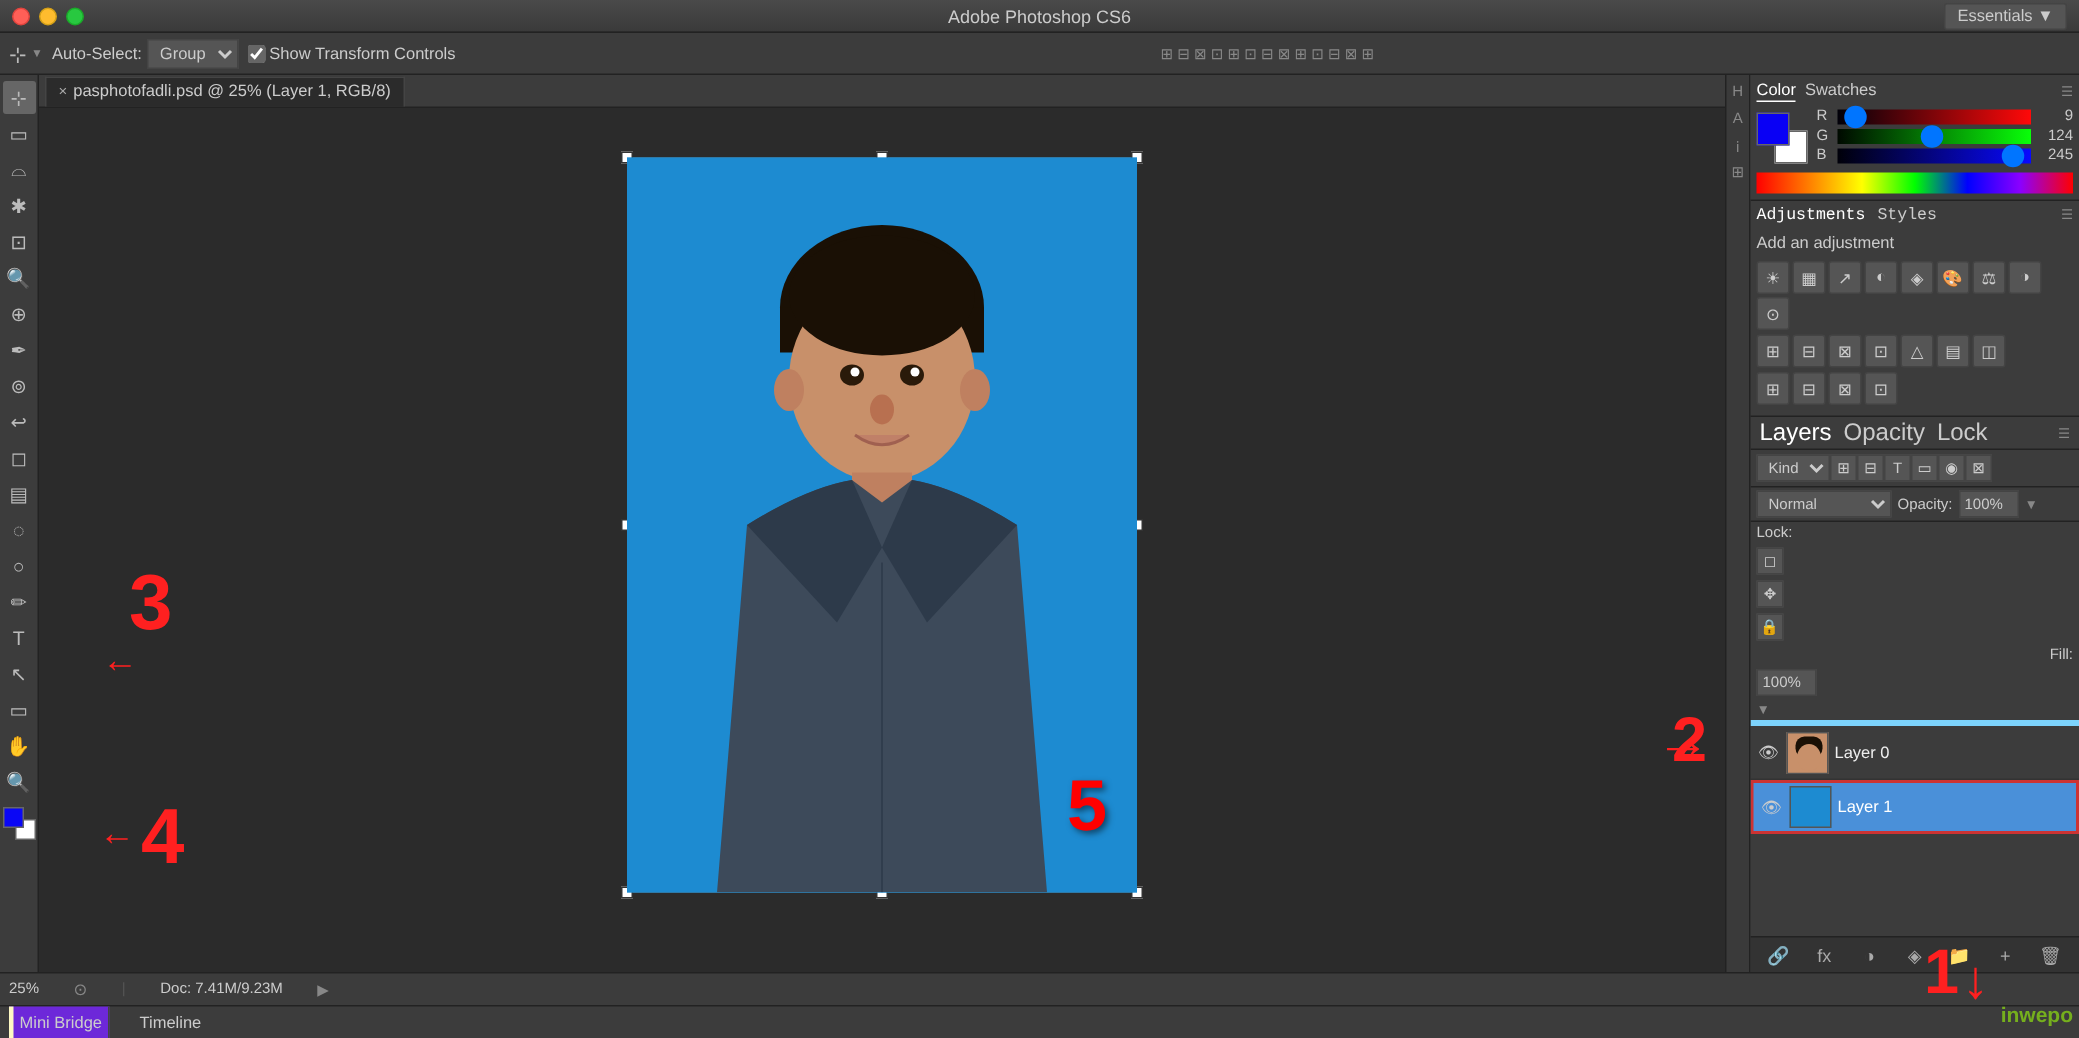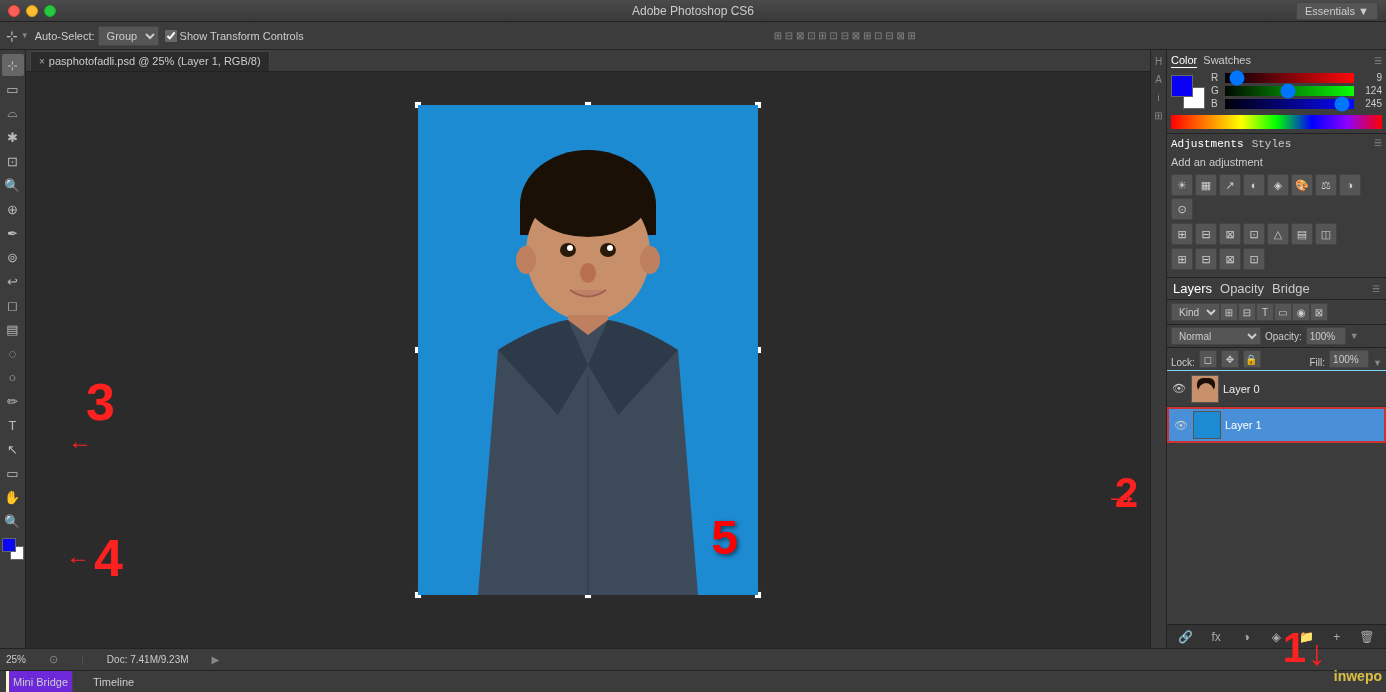--- a/index.html
+++ b/index.html
@@ -366,21 +366,21 @@
       justify-content: space-between;
       padding: 3px 6px;
       border-bottom: 1px solid #222;
       height: 22px;
     }
     .layers-tabs {
       display: flex;
       gap: 8px;
     }
     .layers-tab {
-      font-size: 13px;
+      font-size: 16px;
       color: #ccc;
       cursor: pointer;
     }
     .layers-tab.active { color: #fff; }
     #layers-controls {
       display: flex;
       align-items: center;
       gap: 0;
       padding: 3px 4px;
       border-bottom: 1px solid #222;
@@ -428,26 +428,27 @@
       font-size: 10px;
       color: #ccc;
       background: #555;
       border: 1px solid #444;
       width: 40px;
       padding: 1px 3px;
       height: 18px;
     }
     #layers-lock {
       display: flex;
-      align-items: flex-end;
+      align-items: flex-start;
       gap: 4px;
       padding: 2px 4px;
-      border-bottom: 1px solid #7dd3fc;
-      font-size: 10px;
-      color: #ccc;
+      border-bottom: 4px solid #7dd3fc;
+      font-size: 10px;
+      color: #ccc;
+      flex-direction: column;
     }
     .lock-icon {
       width: 18px; height: 18px;
       background: #555;
       border: 1px solid #444;
       display: flex;
       align-items: center;
       justify-content: center;
       cursor: pointer;
       font-size: 10px;
@@ -873,21 +874,21 @@
         <div class="adj-icon">⊠</div>
         <div class="adj-icon">⊡</div>
       </div>
     </div>
 
     <div id="layers-panel">
       <div id="layers-panel-header">
         <div class="layers-tabs">
           <span class="layers-tab active">Layers</span>
           <span class="layers-tab">Opacity</span>
-          <span class="layers-tab">Bridge</span>
+          <span class="layers-tab">Lock</span>
         </div>
         <span style="font-size:9px;color:#888;">☰</span>
       </div>
       <div id="layers-controls">
         <select class="layers-kind-select">
           <option>Kind</option>
         </select>
         <div class="layers-icon-btn">⊞</div>
         <div class="layers-icon-btn">⊟</div>
         <div class="layers-icon-btn">T</div>
@@ -962,13 +963,13 @@
   <div class="bottom-tab active">Mini Bridge</div>
   <div class="bottom-tab">Timeline</div>
 </div>
 
 <div id="annotation-2" style="right: 248px; bottom: 175px;">2</div>
 <div style="position:absolute; right:246px; bottom:178px; font-size:36px; font-weight:900; color:#ff2020; pointer-events:none; z-index:100;">→</div>
 
 <div id="annotation-1" style="right: 80px; bottom: 20px;">1</div>
 <div style="position:absolute; right:60px; bottom:18px; font-size:36px; font-weight:900; color:#ff2020; pointer-events:none; z-index:100;">↓</div>
 
-<div style="position:absolute; bottom:8px; right:4px; font-size:14px; font-weight:bold; color:#fde047; opacity:0.8; z-index:200; pointer-events:none;">inwepo</div>
+<div style="position:absolute; bottom:8px; right:4px; font-size:14px; font-weight:bold; color:#84cc16; opacity:0.8; z-index:200; pointer-events:none;">inwepo</div>
 
 </body></html>

